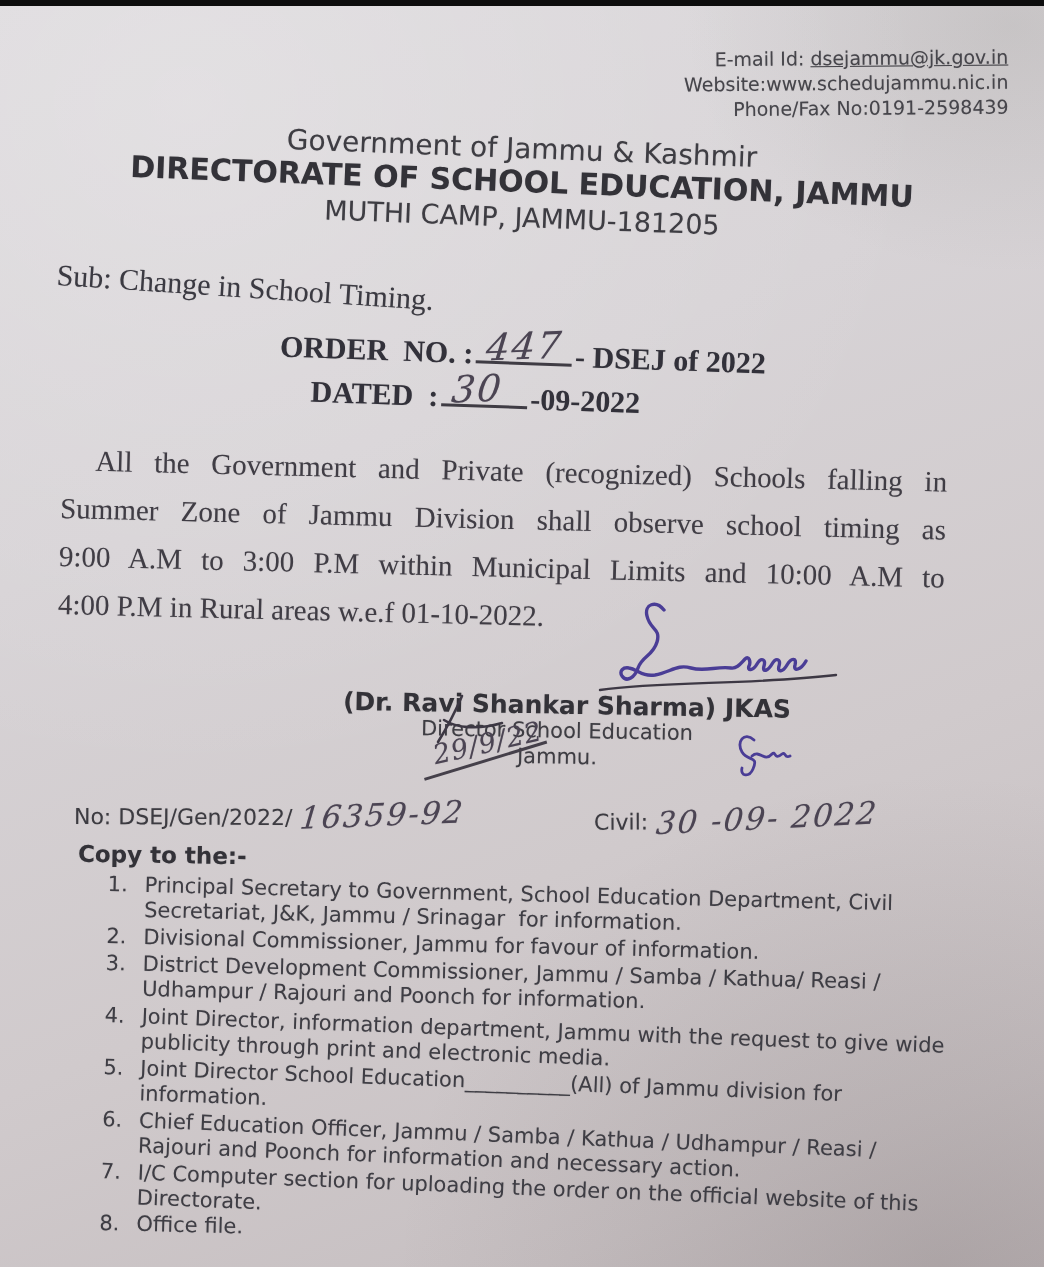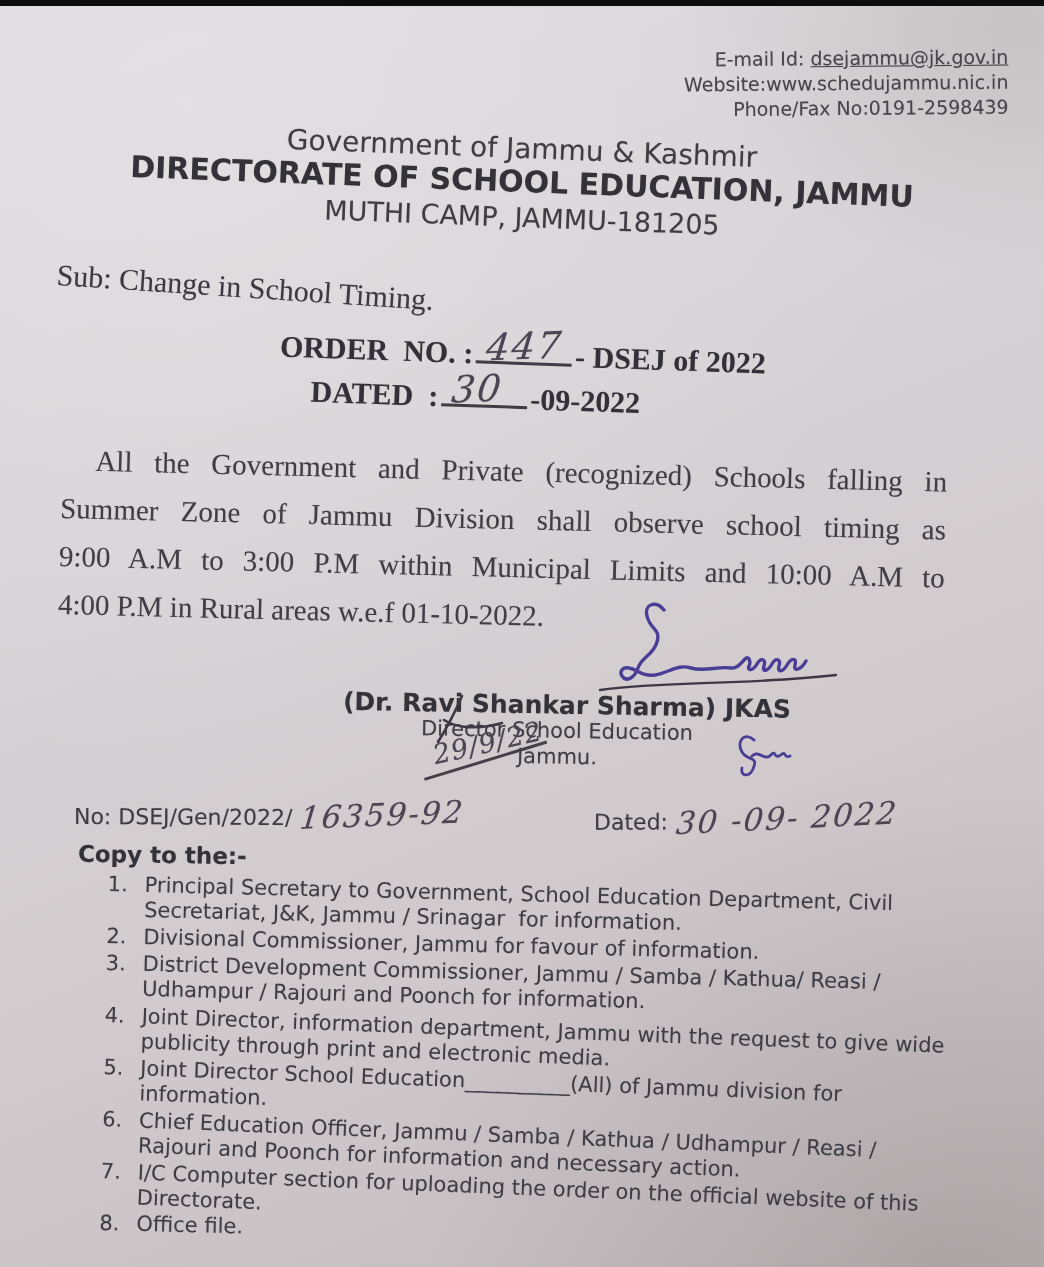--- a/index.html
+++ b/index.html
@@ -138,21 +138,21 @@
     <path d="M32,4 C26,18 18,34 8,50 M14,28 C26,36 48,38 72,31" stroke="#3d3844" stroke-width="2.6" fill="none" stroke-linecap="round"></path>
   </svg>
 
   <div class="sig-date hand">29/9/22</div>
   <div class="sig-underline"></div>
 
   <div class="refno">
     <span>No: DSEJ/Gen/2022/</span><span class="hand">16359-92</span>
   </div>
   <div class="refdated">
-    <span>Dated:</span><span class="hand">30 -09- 2022</span>
+    <span>Civil:</span><span class="hand">30 -09- 2022</span>
   </div>
 
   <div class="copyhead">Copy to the:-</div>
 
   <div class="copylist">
     <div class="citem">
       <span class="cnum">1.</span>
       <div>
         <div class="cline">Principal Secretary to Government, School Education Department, Civil</div>
         <div class="cline">Secretariat, J&amp;K, Jammu / Srinagar  for information.</div>

